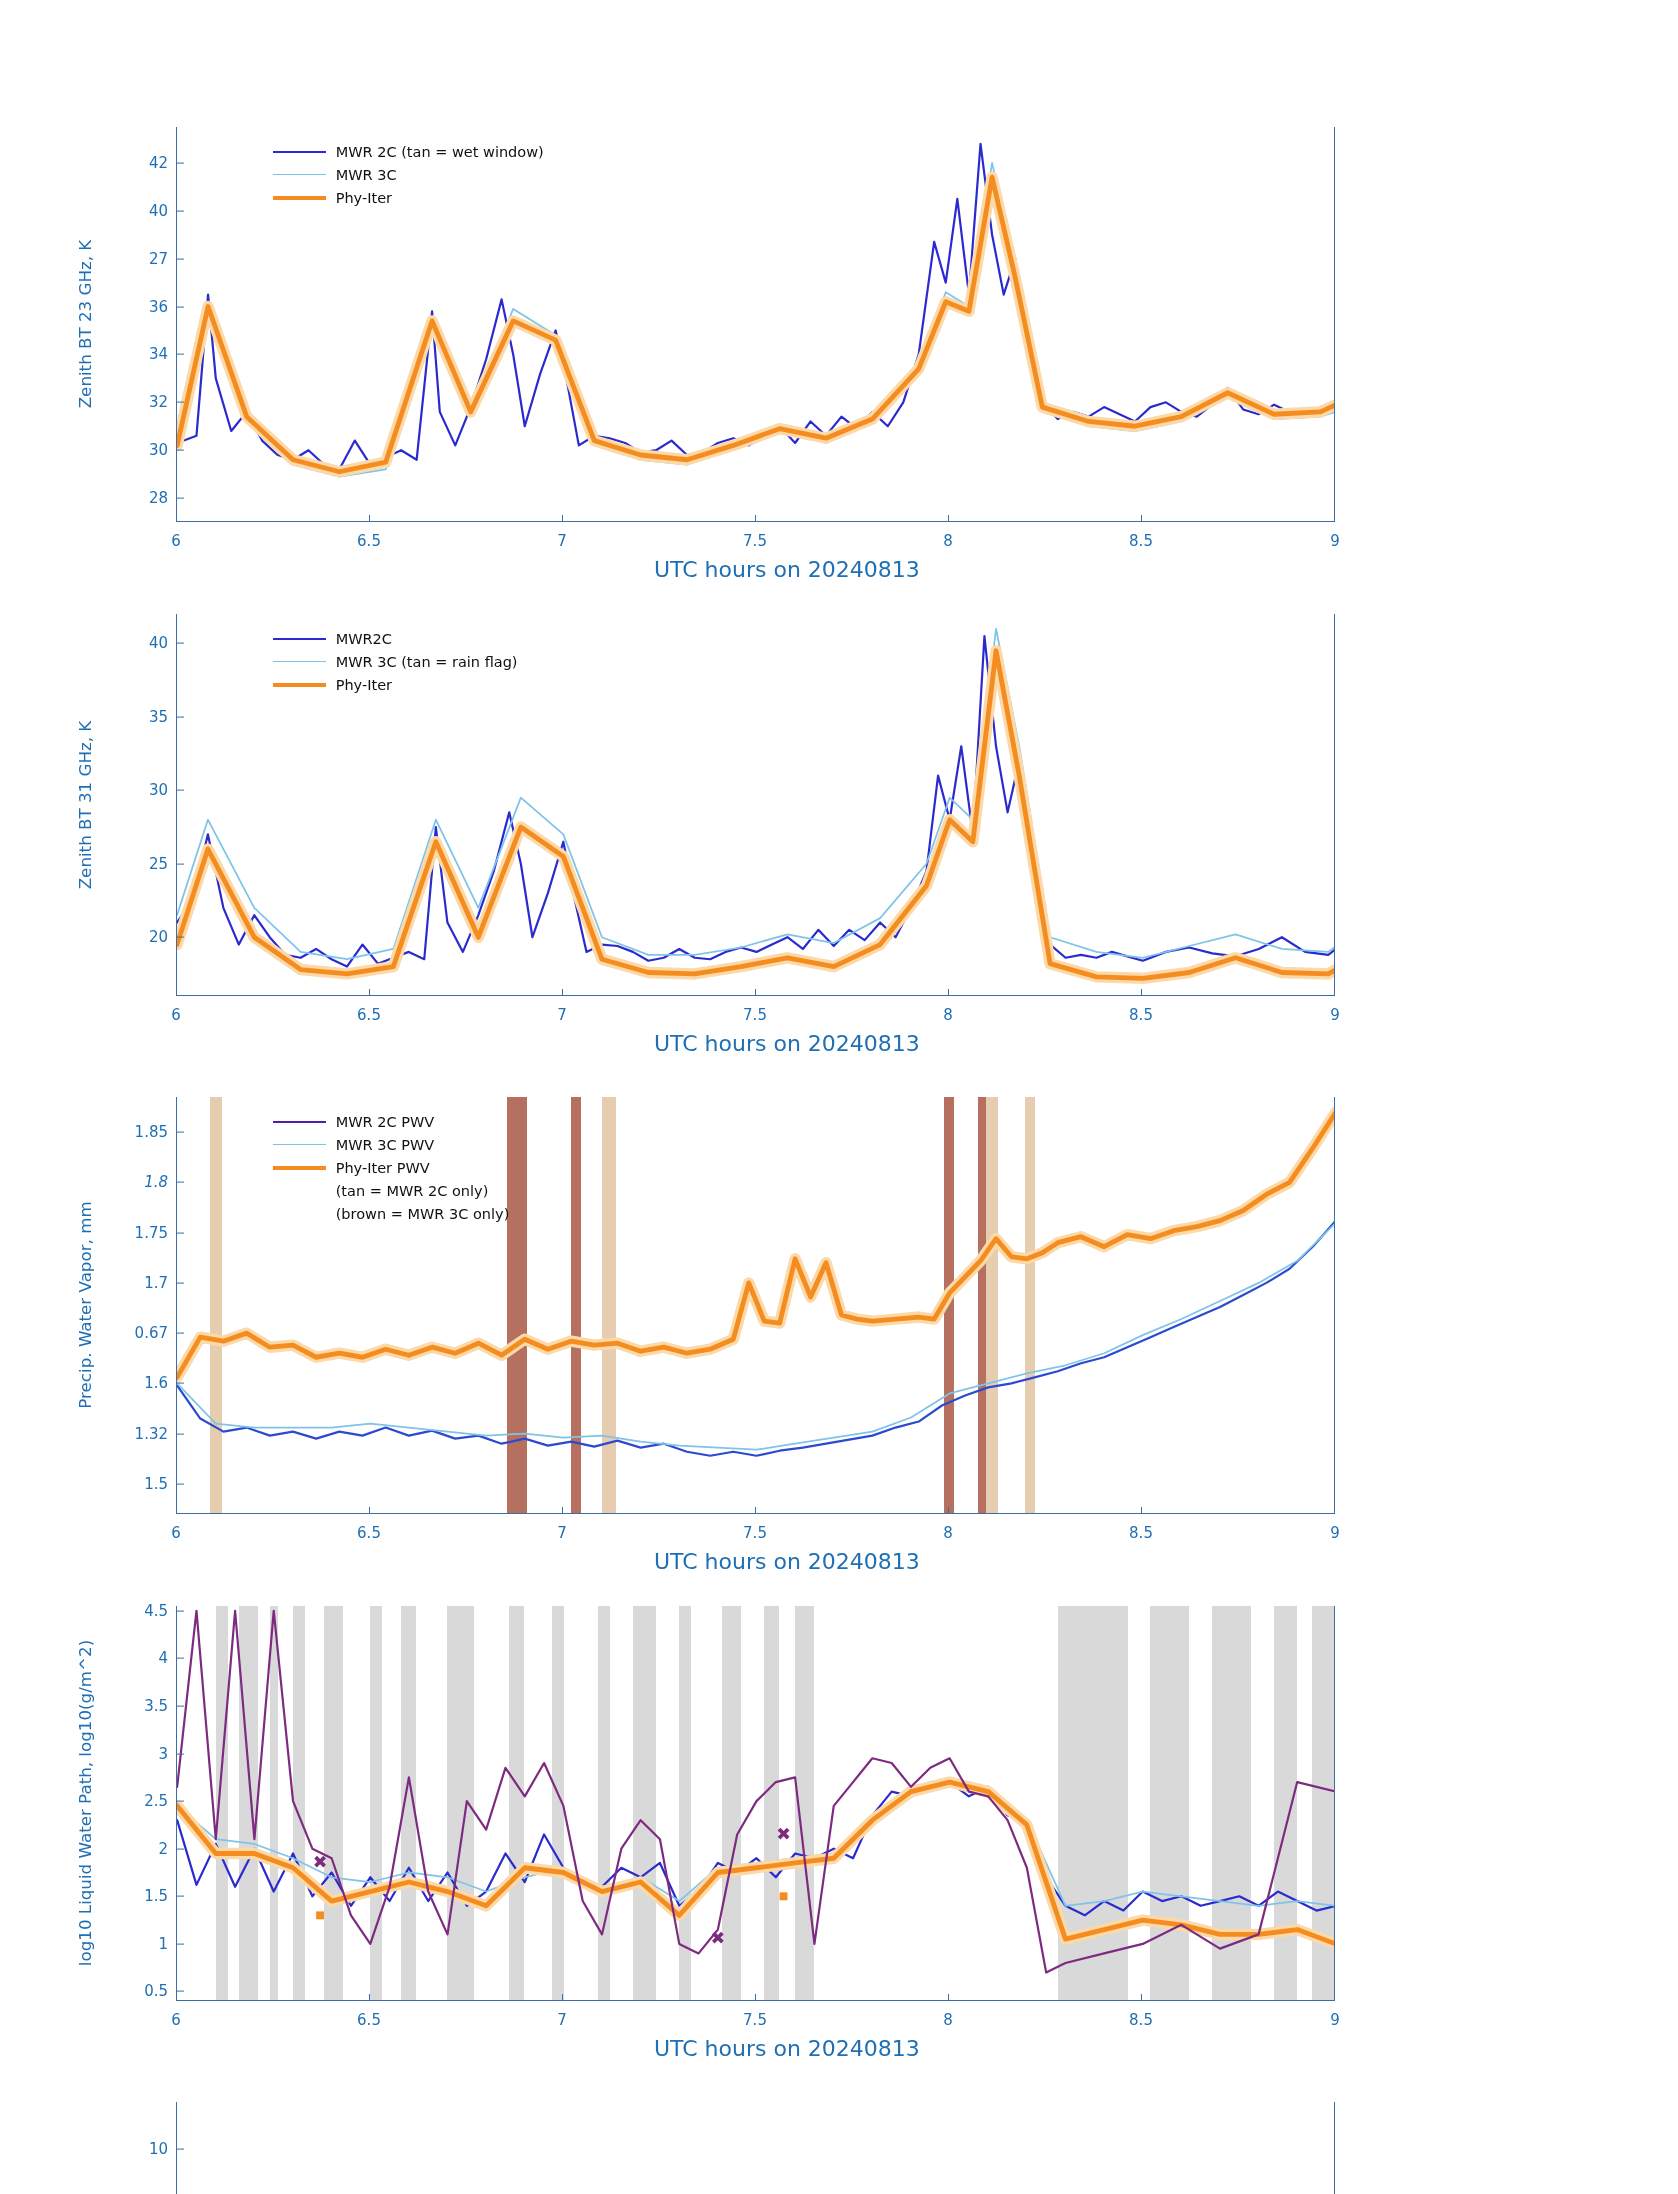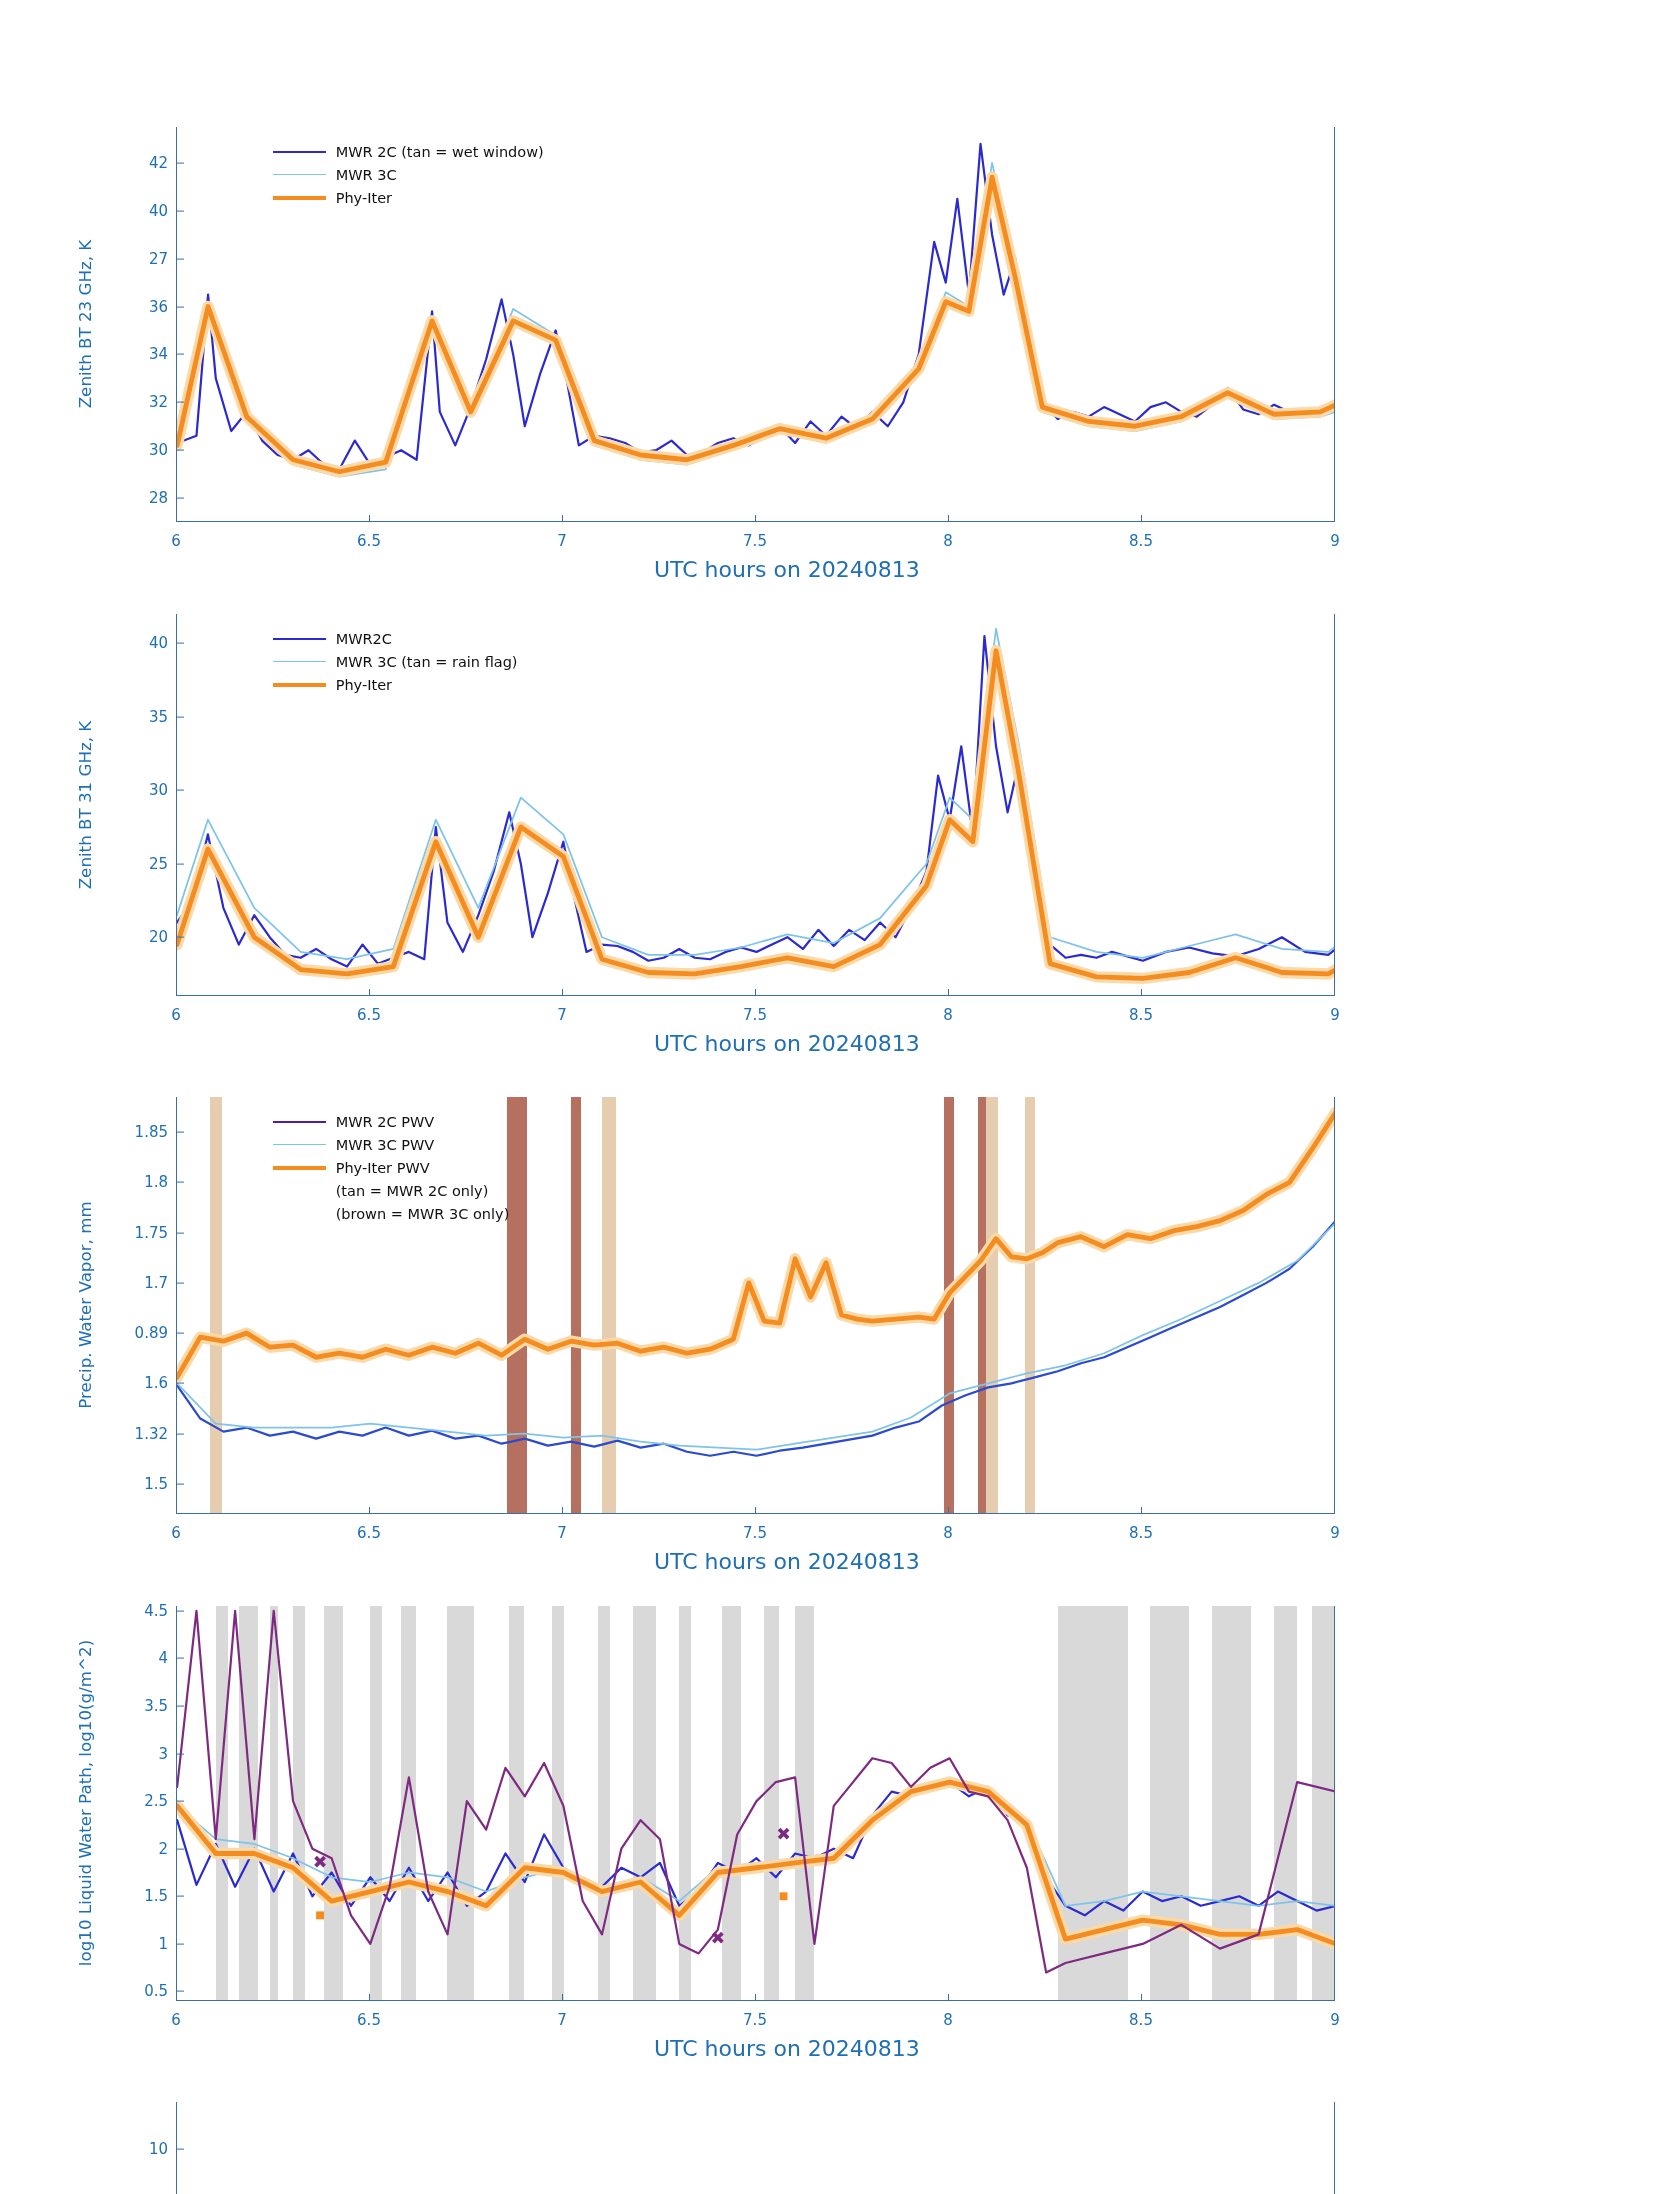--- a/index.html
+++ b/index.html
@@ -152,27 +152,27 @@
             <path d="M0.0 638.7 L52.8 547.1 L105.6 556.3 L158.4 538.0 L211.2 570.0 L264.0 565.4 L316.8 592.9 L369.6 583.7 L422.4 592.9 L475.2 574.6 L528.0 588.3 L580.8 570.0 L633.6 583.7 L686.4 560.8 L739.2 588.3 L792.0 551.7 L844.8 574.6 L897.6 556.3 L950.4 565.4 L1003.2 560.8 L1056.0 579.2 L1108.8 570.0 L1161.6 583.7 L1214.4 574.6 L1267.2 551.7 L1302.4 423.5 L1337.6 510.5 L1372.8 515.1 L1408.0 368.6 L1443.2 455.5 L1478.4 377.7 L1513.6 496.7 L1548.8 505.9 L1584.0 510.5 L1636.8 505.9 L1689.6 501.3 L1724.8 505.9 L1760.0 446.4 L1795.2 409.8 L1830.4 373.1 L1865.6 322.8 L1900.8 364.0 L1936.0 368.6 L1971.2 354.8 L2006.4 331.9 L2059.2 318.2 L2112.0 341.1 L2164.8 313.6 L2217.6 322.8 L2270.4 304.5 L2323.2 295.3 L2376.0 281.6 L2428.8 258.7 L2481.6 222.0 L2534.4 194.6 L2587.2 116.7 L2640.0 34.3" fill="none" stroke="#f58c1f" stroke-width="11" stroke-linejoin="round" stroke-linecap="round"></path>
           </svg>
           <div class="axline-bottom"></div>
         </div>
         <div class="ytick" style="top: 387px;">1.5</div>
         <div class="ytickmark" style="top: 387px;"></div>
         <div class="ytick" style="top: 337px;">1.32</div>
         <div class="ytickmark" style="top: 337px;"></div>
         <div class="ytick" style="top: 286px;">1.6</div>
         <div class="ytickmark" style="top: 286px;"></div>
-        <div class="ytick" style="top: 236px;">0.89</div>
+        <div class="ytick" style="top: 236px;">0.67</div>
         <div class="ytickmark" style="top: 236px;"></div>
         <div class="ytick" style="top: 186px;">1.7</div>
         <div class="ytickmark" style="top: 186px;"></div>
         <div class="ytick" style="top: 136px;">1.75</div>
         <div class="ytickmark" style="top: 136px;"></div>
-        <div class="ytick" style="top: 85px;">1.8</div>
+        <div class="ytick" style="top: 85px; font-style: italic;">1.8</div>
         <div class="ytickmark" style="top: 85px;"></div>
         <div class="ytick" style="top: 35px;">1.85</div>
         <div class="ytickmark" style="top: 35px;"></div>
         <div class="xtick" style="left: 0px;">6</div>
         <div class="xtickmark" style="left: -0.4px; bottom: 0px; position: absolute;"></div>
         <div class="xtick" style="left: 193px;">6.5</div>
         <div class="xtickmark" style="left: 193px; bottom: 0px; position: absolute;"></div>
         <div class="xtick" style="left: 386px;">7</div>
         <div class="xtickmark" style="left: 386px; bottom: 0px; position: absolute;"></div>
         <div class="xtick" style="left: 579px;">7.5</div>

